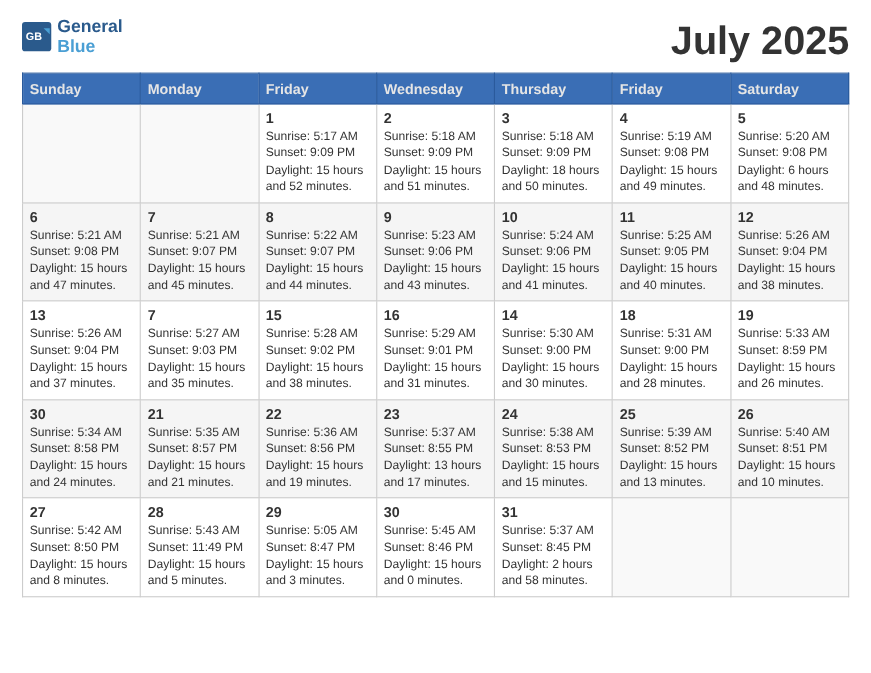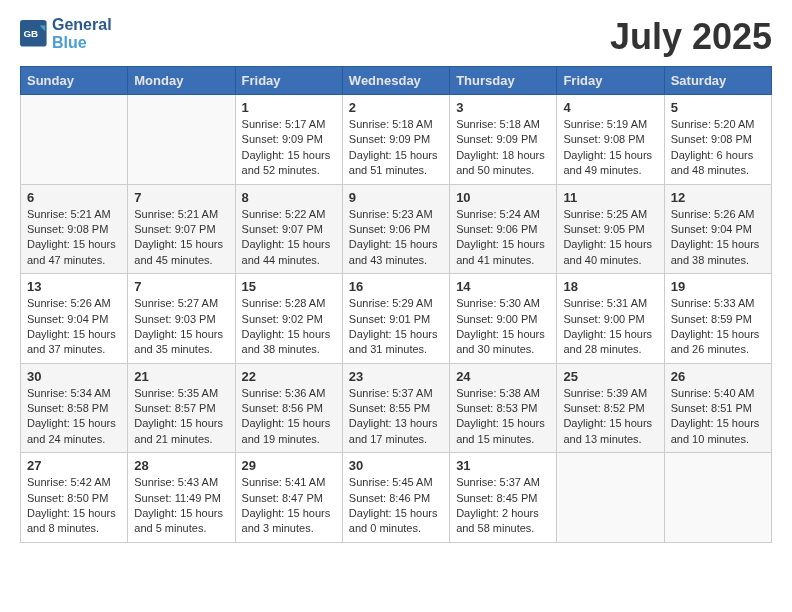--- a/index.html
+++ b/index.html
@@ -289,21 +289,21 @@
         <div class="day-detail">Daylight: 15 hours and 8 minutes.</div>
       </td>
           <td>
         <div class="day-num">28</div>
         <div class="day-detail">Sunrise: 5:43 AM</div>
         <div class="day-detail">Sunset: 11:49 PM</div>
         <div class="day-detail">Daylight: 15 hours and 5 minutes.</div>
       </td>
           <td>
         <div class="day-num">29</div>
-        <div class="day-detail">Sunrise: 5:41 AM</div>
+        <div class="day-detail">Sunrise: 5:05 AM</div>
         <div class="day-detail">Sunset: 8:47 PM</div>
         <div class="day-detail">Daylight: 15 hours and 3 minutes.</div>
       </td>
           <td>
         <div class="day-num">30</div>
         <div class="day-detail">Sunrise: 5:45 AM</div>
         <div class="day-detail">Sunset: 8:46 PM</div>
         <div class="day-detail">Daylight: 15 hours and 0 minutes.</div>
       </td>
           <td>

